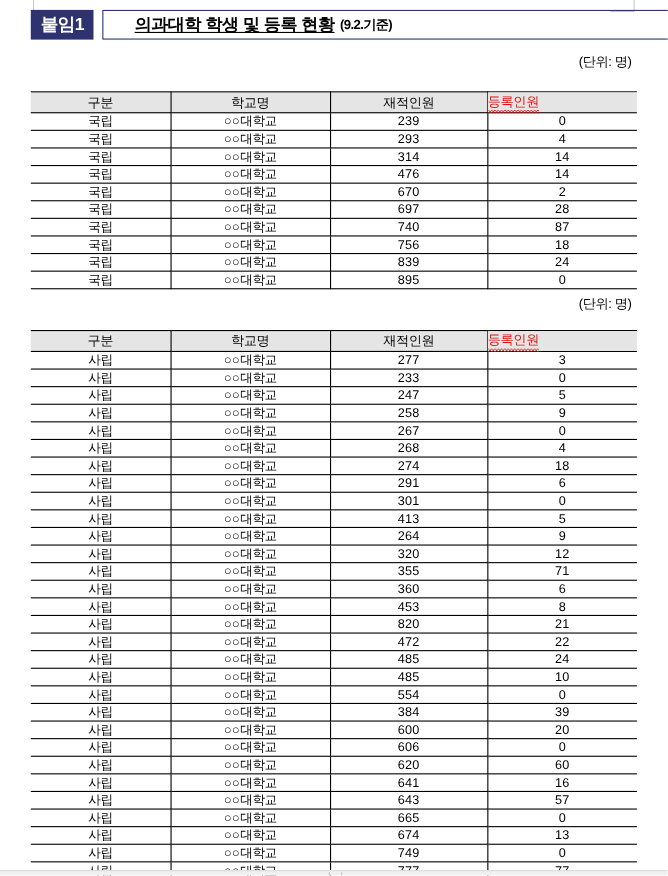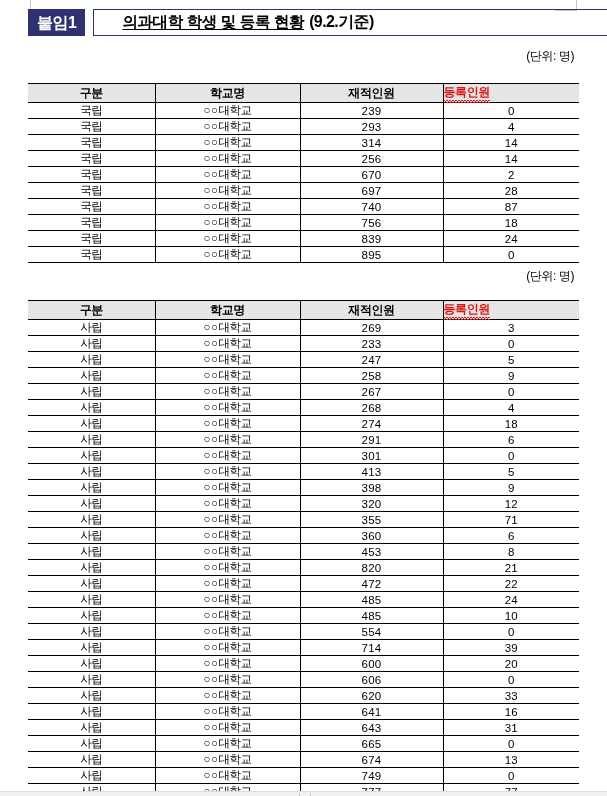--- a/index.html
+++ b/index.html
@@ -84,21 +84,21 @@
   }
   .title-main {
     font-size: 15.5px;
     font-weight: bold;
     letter-spacing: -0.4px;
     text-decoration: underline;
     text-underline-offset: 2px;
     white-space: nowrap;
   }
   .title-suffix {
-    font-size: 16px;
+    font-size: 12px;
     font-weight: bold;
     letter-spacing: -0.6px;
     margin-left: 5px;
     white-space: nowrap;
   }
 
   
   .unit-note {
     position: absolute;
     right: 33px;
@@ -127,21 +127,21 @@
   .data-table col.c-reg    { width: 136px; }
 
   .data-table th {
     background: #e5e5e5;
     border-top: 1.6px solid #000;
     border-bottom: 1.1px solid #000;
     border-left: 1px solid #000;
     border-right: 1px solid #000;
     height: 17px;
     font-size: 12px;
-    font-weight: bold;
+    font-weight: normal;
     letter-spacing: -0.4px;
     padding: 0;
     text-align: center;
     vertical-align: middle;
   }
   .data-table th.th-reg {
     text-align: left;
     padding-right: 6px;
     color: #e01010;
     position: relative;
@@ -245,21 +245,21 @@
         </tr>
         <tr>
           <td class="cell-type">국립</td>
           <td class="cell-school"><span class="circ">○○</span>대학교</td>
           <td class="cell-num">314</td>
           <td class="cell-num">14</td>
         </tr>
         <tr>
           <td class="cell-type">국립</td>
           <td class="cell-school"><span class="circ">○○</span>대학교</td>
-          <td class="cell-num">256</td>
+          <td class="cell-num">476</td>
           <td class="cell-num">14</td>
         </tr>
         <tr>
           <td class="cell-type">국립</td>
           <td class="cell-school"><span class="circ">○○</span>대학교</td>
           <td class="cell-num">670</td>
           <td class="cell-num">2</td>
         </tr>
         <tr>
           <td class="cell-type">국립</td>
@@ -308,21 +308,21 @@
         <th>구분</th>
         <th>학교명</th>
         <th>재적인원</th>
         <th class="th-reg"><span class="squiggle">등록인원</span></th>
       </tr>
     </thead>
     <tbody>
         <tr>
           <td class="cell-type">사립</td>
           <td class="cell-school"><span class="circ">○○</span>대학교</td>
-          <td class="cell-num">269</td>
+          <td class="cell-num">277</td>
           <td class="cell-num">3</td>
         </tr>
         <tr>
           <td class="cell-type">사립</td>
           <td class="cell-school"><span class="circ">○○</span>대학교</td>
           <td class="cell-num">233</td>
           <td class="cell-num">0</td>
         </tr>
         <tr>
           <td class="cell-type">사립</td>
@@ -368,21 +368,21 @@
         </tr>
         <tr>
           <td class="cell-type">사립</td>
           <td class="cell-school"><span class="circ">○○</span>대학교</td>
           <td class="cell-num">413</td>
           <td class="cell-num">5</td>
         </tr>
         <tr>
           <td class="cell-type">사립</td>
           <td class="cell-school"><span class="circ">○○</span>대학교</td>
-          <td class="cell-num">398</td>
+          <td class="cell-num">264</td>
           <td class="cell-num">9</td>
         </tr>
         <tr>
           <td class="cell-type">사립</td>
           <td class="cell-school"><span class="circ">○○</span>대학교</td>
           <td class="cell-num">320</td>
           <td class="cell-num">12</td>
         </tr>
         <tr>
           <td class="cell-type">사립</td>
@@ -428,52 +428,52 @@
         </tr>
         <tr>
           <td class="cell-type">사립</td>
           <td class="cell-school"><span class="circ">○○</span>대학교</td>
           <td class="cell-num">554</td>
           <td class="cell-num">0</td>
         </tr>
         <tr>
           <td class="cell-type">사립</td>
           <td class="cell-school"><span class="circ">○○</span>대학교</td>
-          <td class="cell-num">714</td>
+          <td class="cell-num">384</td>
           <td class="cell-num">39</td>
         </tr>
         <tr>
           <td class="cell-type">사립</td>
           <td class="cell-school"><span class="circ">○○</span>대학교</td>
           <td class="cell-num">600</td>
           <td class="cell-num">20</td>
         </tr>
         <tr>
           <td class="cell-type">사립</td>
           <td class="cell-school"><span class="circ">○○</span>대학교</td>
           <td class="cell-num">606</td>
           <td class="cell-num">0</td>
         </tr>
         <tr>
           <td class="cell-type">사립</td>
           <td class="cell-school"><span class="circ">○○</span>대학교</td>
           <td class="cell-num">620</td>
-          <td class="cell-num">33</td>
+          <td class="cell-num">60</td>
         </tr>
         <tr>
           <td class="cell-type">사립</td>
           <td class="cell-school"><span class="circ">○○</span>대학교</td>
           <td class="cell-num">641</td>
           <td class="cell-num">16</td>
         </tr>
         <tr>
           <td class="cell-type">사립</td>
           <td class="cell-school"><span class="circ">○○</span>대학교</td>
           <td class="cell-num">643</td>
-          <td class="cell-num">31</td>
+          <td class="cell-num">57</td>
         </tr>
         <tr>
           <td class="cell-type">사립</td>
           <td class="cell-school"><span class="circ">○○</span>대학교</td>
           <td class="cell-num">665</td>
           <td class="cell-num">0</td>
         </tr>
         <tr>
           <td class="cell-type">사립</td>
           <td class="cell-school"><span class="circ">○○</span>대학교</td>

